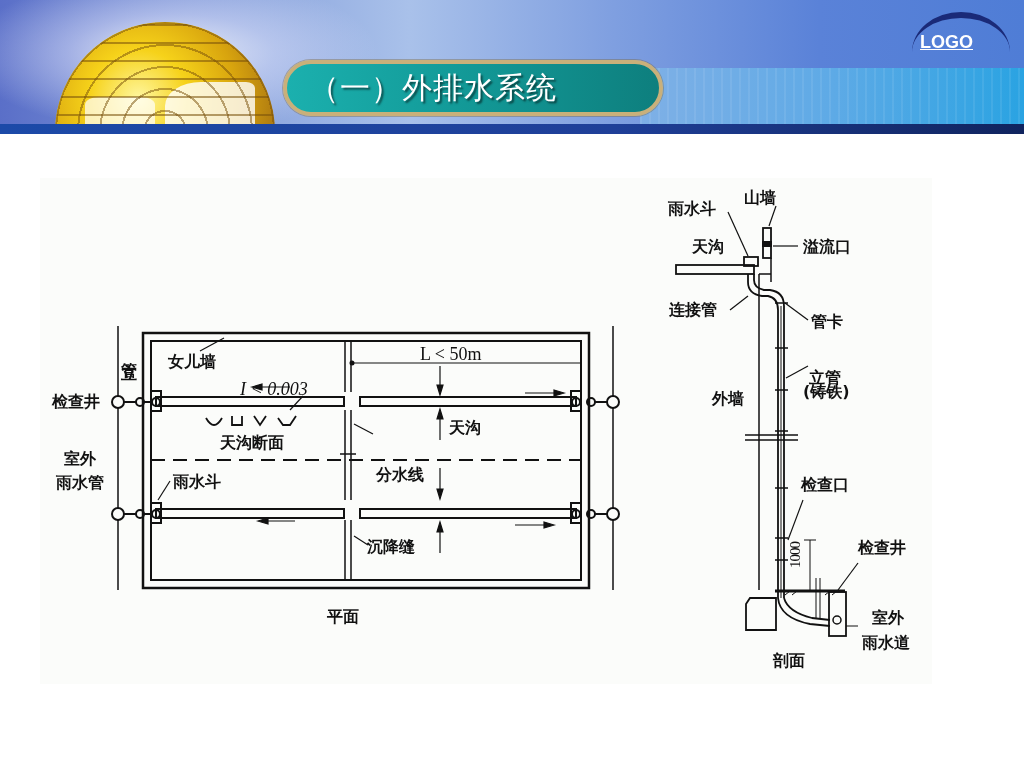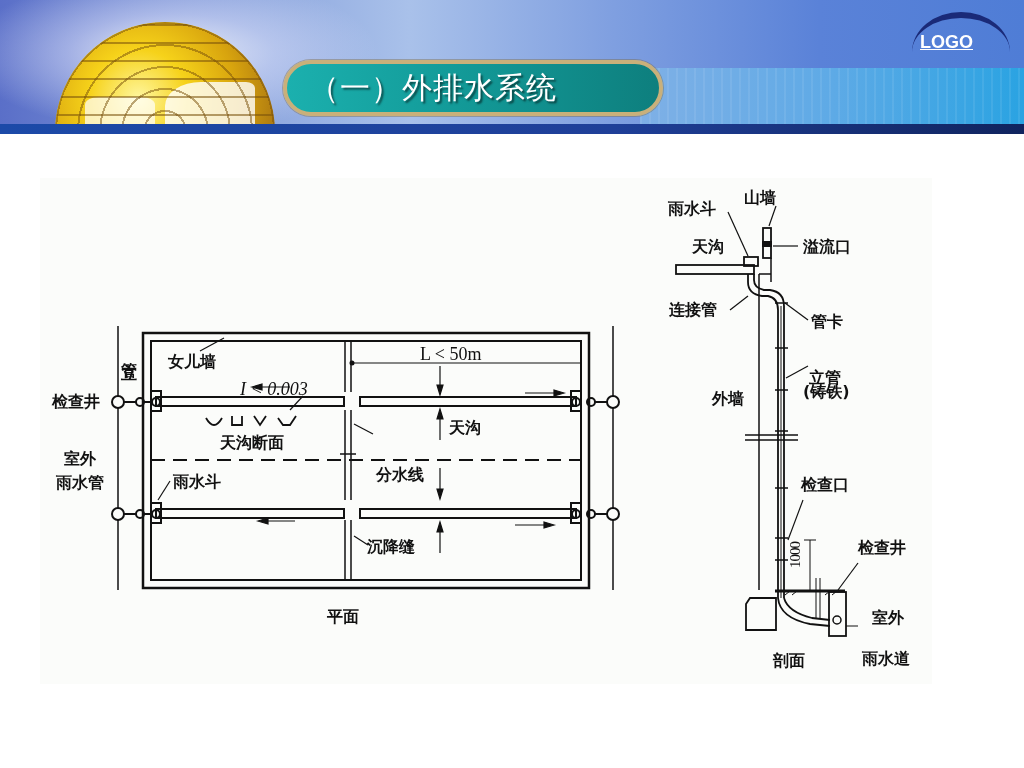--- a/index.html
+++ b/index.html
@@ -248,15 +248,15 @@
   <span class="lbl" style="left:763px; top:61px;">溢流口</span>
   <span class="lbl" style="left:629px; top:124px;">连接管</span>
   <span class="lbl" style="left:771px; top:136px;text-align:right;">管卡</span>
   <span class="lbl" style="left:769px; top:180px;margin-top:12px;">立管</span>
   <span class="lbl" style="left:763px; top:206px;">(铸铁)</span>
   <span class="lbl" style="left:672px; top:213px;">外墙</span>
   <span class="lbl" style="left:761px; top:299px;text-align:right;">检查口</span>
   <span class="lbl serif vert" style="left:748px; top:364px; font-size:15px; transform:rotate(180deg);">1000</span>
   <span class="lbl" style="left:818px; top:362px;">检查井</span>
   <span class="lbl" style="left:832px; top:432px;">室外</span>
-  <span class="lbl" style="left:822px; top:473px;">雨水道</span>
+  <span class="lbl" style="left:822px; top:457px;">雨水道</span>
   <span class="lbl" style="left:733px; top:475px;">剖面</span>
 </div>
 
 </body></html>

